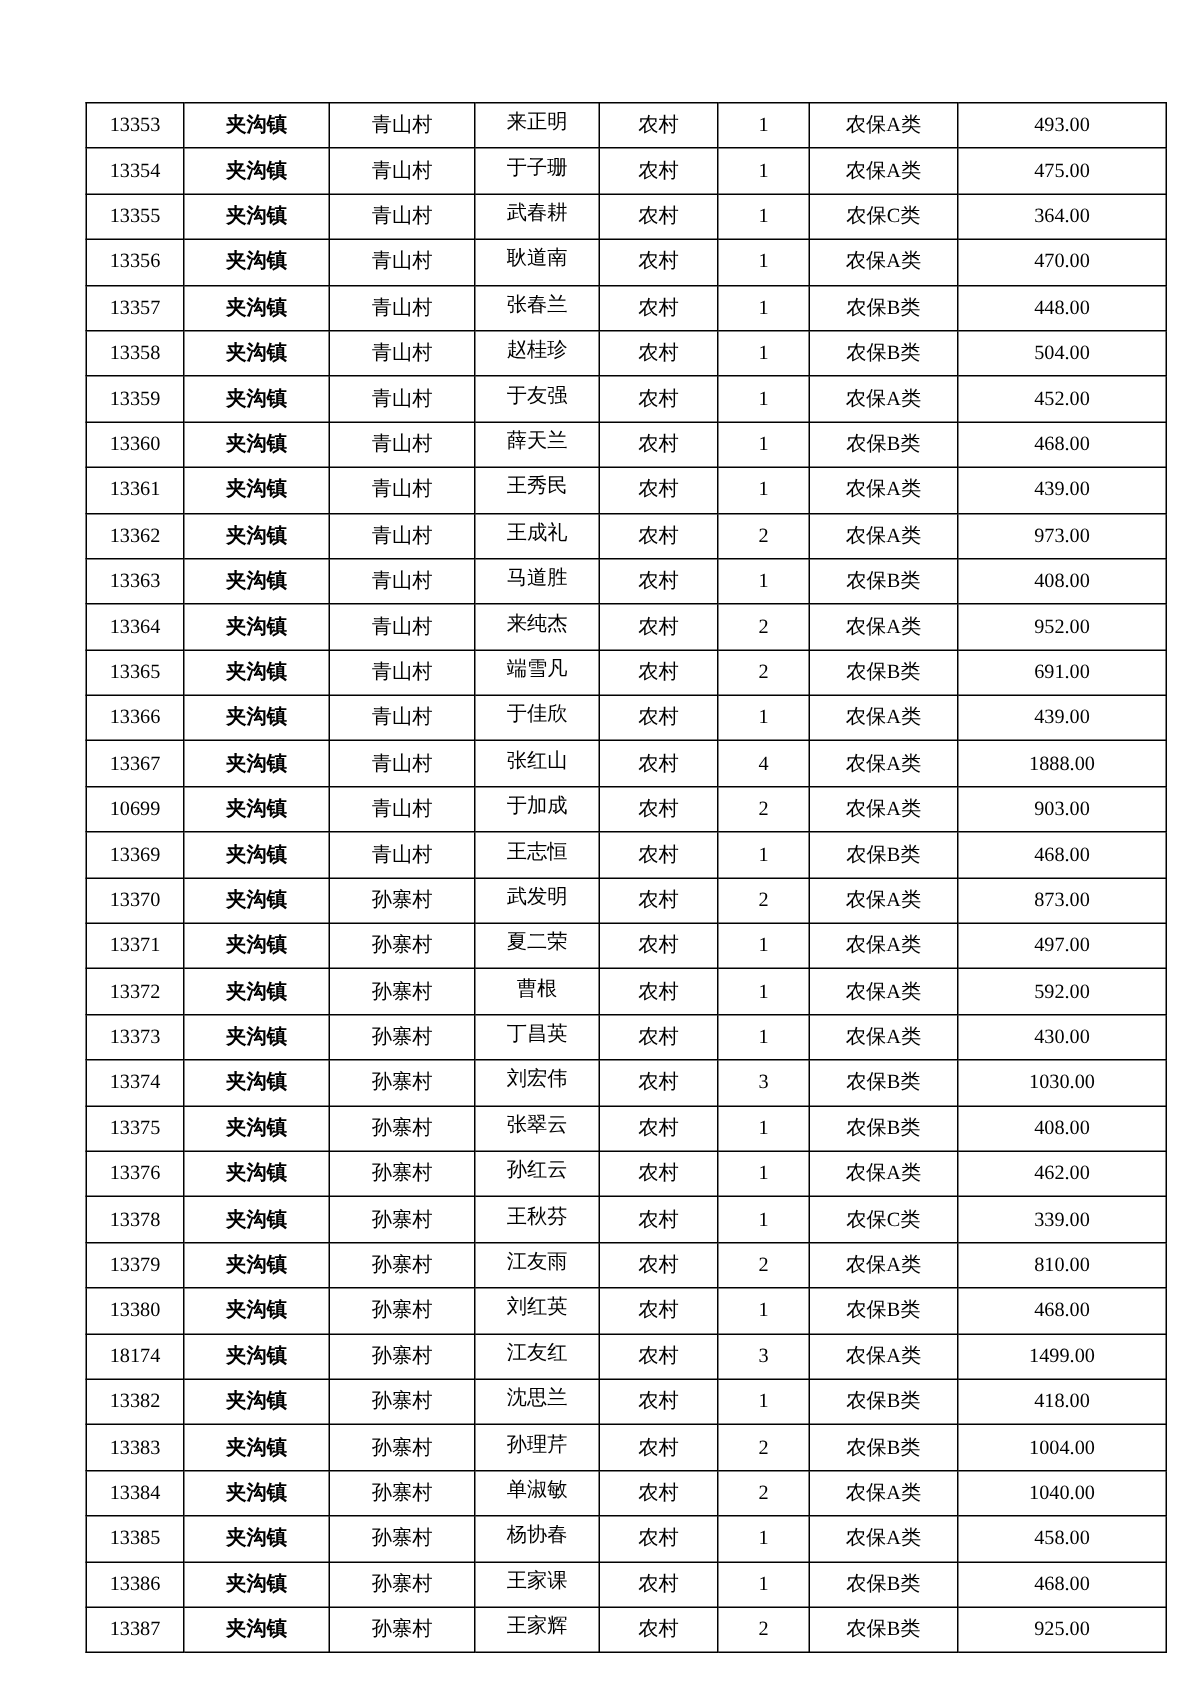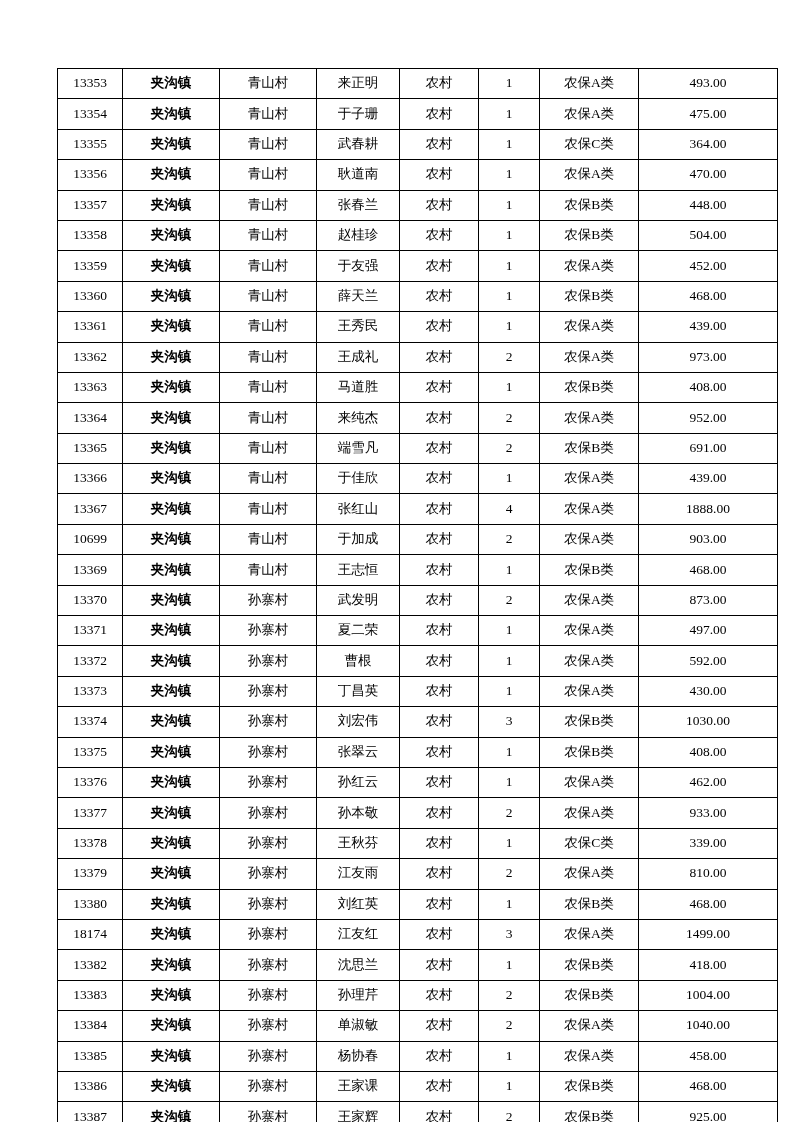--- a/index.html
+++ b/index.html
@@ -32,21 +32,21 @@
     text-align: center;
     vertical-align: middle;
     font-size: 13.5px;
     line-height: 1.1;
     white-space: nowrap;
     overflow: hidden;
   }
   td.c-id      { width: 60px; }
   td.c-town    { width: 92px; font-weight: bold; }
   td.c-village { width: 92px; }
-  td.c-name    { width: 78px; }
+  td.c-name    { width: 78px; font-family: Liberation Mono, monospace; }
   td.c-type    { width: 74px; }
   td.c-count   { width: 56px; }
   td.c-class   { width: 94px; }
   td.c-amount  { width: 134px; }
   td.c-amount, td.c-id {
     font-family: "Liberation Serif", serif;
   }
 </style>
 </head>
 <body>
@@ -288,30 +288,20 @@
           <td class="c-id">13376</td>
           <td class="c-town">夹沟镇</td>
           <td class="c-village">孙寨村</td>
           <td class="c-name">孙红云</td>
           <td class="c-type">农村</td>
           <td class="c-count">1</td>
           <td class="c-class">农保A类</td>
           <td class="c-amount">462.00</td>
         </tr>
         <tr>
-          <td class="c-id">13377</td>
-          <td class="c-town">夹沟镇</td>
-          <td class="c-village">孙寨村</td>
-          <td class="c-name">孙本敬</td>
-          <td class="c-type">农村</td>
-          <td class="c-count">2</td>
-          <td class="c-class">农保A类</td>
-          <td class="c-amount">933.00</td>
-        </tr>
-        <tr>
           <td class="c-id">13378</td>
           <td class="c-town">夹沟镇</td>
           <td class="c-village">孙寨村</td>
           <td class="c-name">王秋芬</td>
           <td class="c-type">农村</td>
           <td class="c-count">1</td>
           <td class="c-class">农保C类</td>
           <td class="c-amount">339.00</td>
         </tr>
         <tr>

